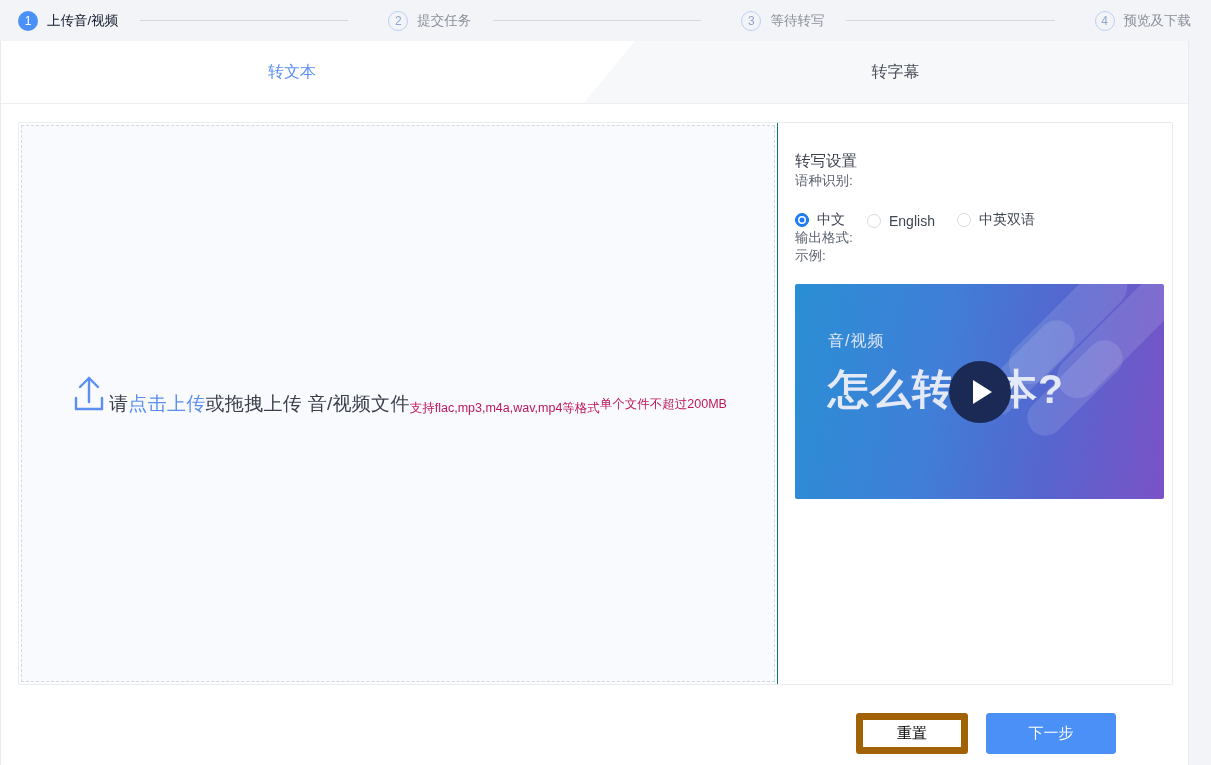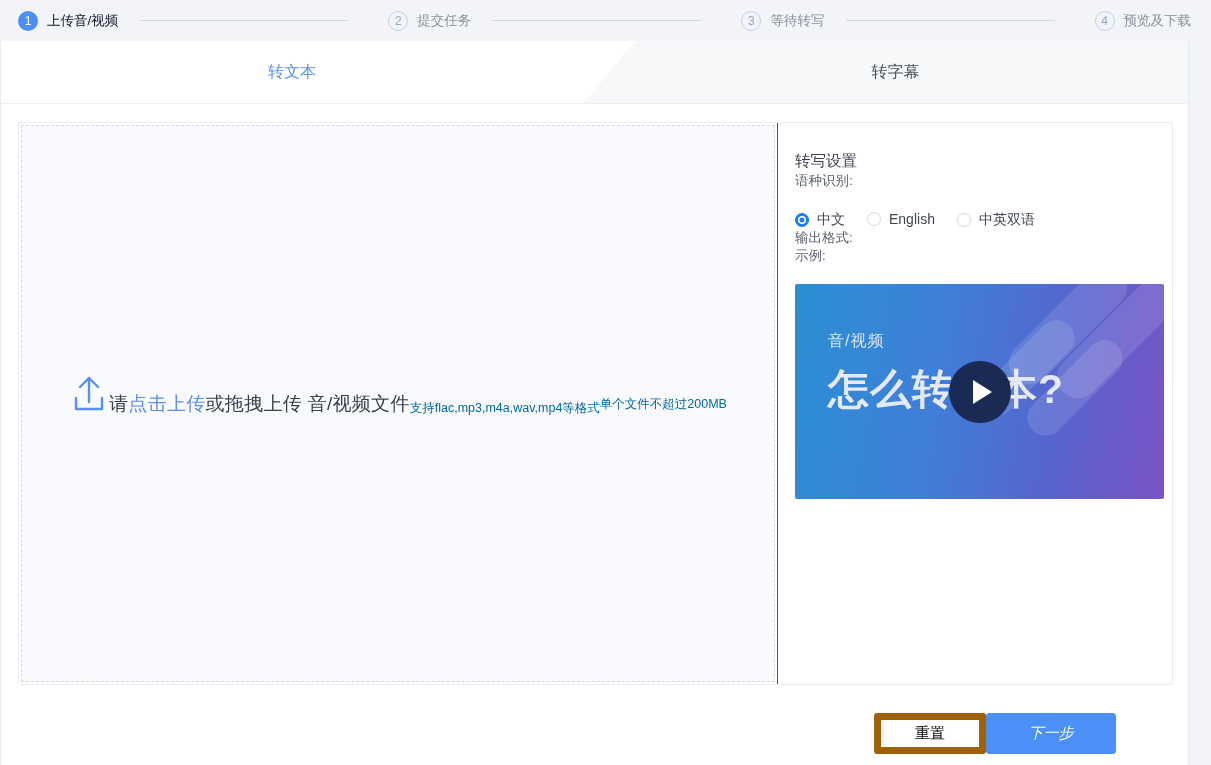--- a/index.html
+++ b/index.html
@@ -80,34 +80,34 @@
     display: flex; flex-direction: row;
     align-items: center; justify-content: center;
   }
   #upload-icon { margin-bottom: 16px; }
   #dropzone-main {
     font-size: 19px; color: #3a3f4a; letter-spacing: .3px;
     white-space: nowrap;
   }
   #dropzone-main .lnk { color: #5b8ff0; }
   .dz-sub {
-    font-size: 12.5px; color: #0369a1; margin-top: 8px; line-height: 18px;
+    font-size: 12.5px; color: #be185d; margin-top: 8px; line-height: 18px;
     text-align: right; white-space: nowrap;
   }
   .dz-sub + .dz-sub { margin-top: 1px; }
 
   
   #settings {
     width: 395px; height: 561px;
     border-left: 1px solid #0f766e;
     padding: 28px 0 0 17px;
   }
   #settings-title { font-size: 15.5px; color: #3a3f4a; }
   .field-label { font-size: 13.5px; color: #5c6270; }
-  .radio-row { display: flex; align-items: flex-start; margin-top: 21px; }
+  .radio-row { display: flex; align-items: flex-end; margin-top: 21px; }
   .radio-opt { display: flex; align-items: center; margin-right: 22px; cursor: pointer; }
   .radio-dot {
     width: 14px; height: 14px; border-radius: 50%;
     border: 1px solid #d6dae1; background: #ffffff;
     flex: 0 0 auto; position: relative;
   }
   .radio-dot.on { border: 1px solid #1d7bf5; background: #1d7bf5; }
   .radio-dot.on::after {
     content: ""; position: absolute; left: 2px; top: 2px;
     width: 8px; height: 8px; border-radius: 50%;
@@ -155,22 +155,22 @@
   .btn {
     height: 41px; font-size: 15px; border-radius: 3px; cursor: pointer;
     display: flex; align-items: center; justify-content: center;
   }
   #btn-reset {
     width: 112px; background: #ffffff; color: #000000;
     border: 7px solid #a16207;
     text-align: center;
   }
   #btn-next {
-    width: 130px; 
-    background: #4a90f7; color: #ffffff; border: 1px solid #4a90f7; font-style: italic;
+    width: 130px; margin-left: 18px;
+    background: #4a90f7; color: #ffffff; border: 1px solid #4a90f7;
   }
 </style>
 </head>
 <body>
 
 <div id="stepper">
 
   <div class="step">
     <div class="step-num active">1</div>
     <div class="step-label active">上传音/视频</div>

